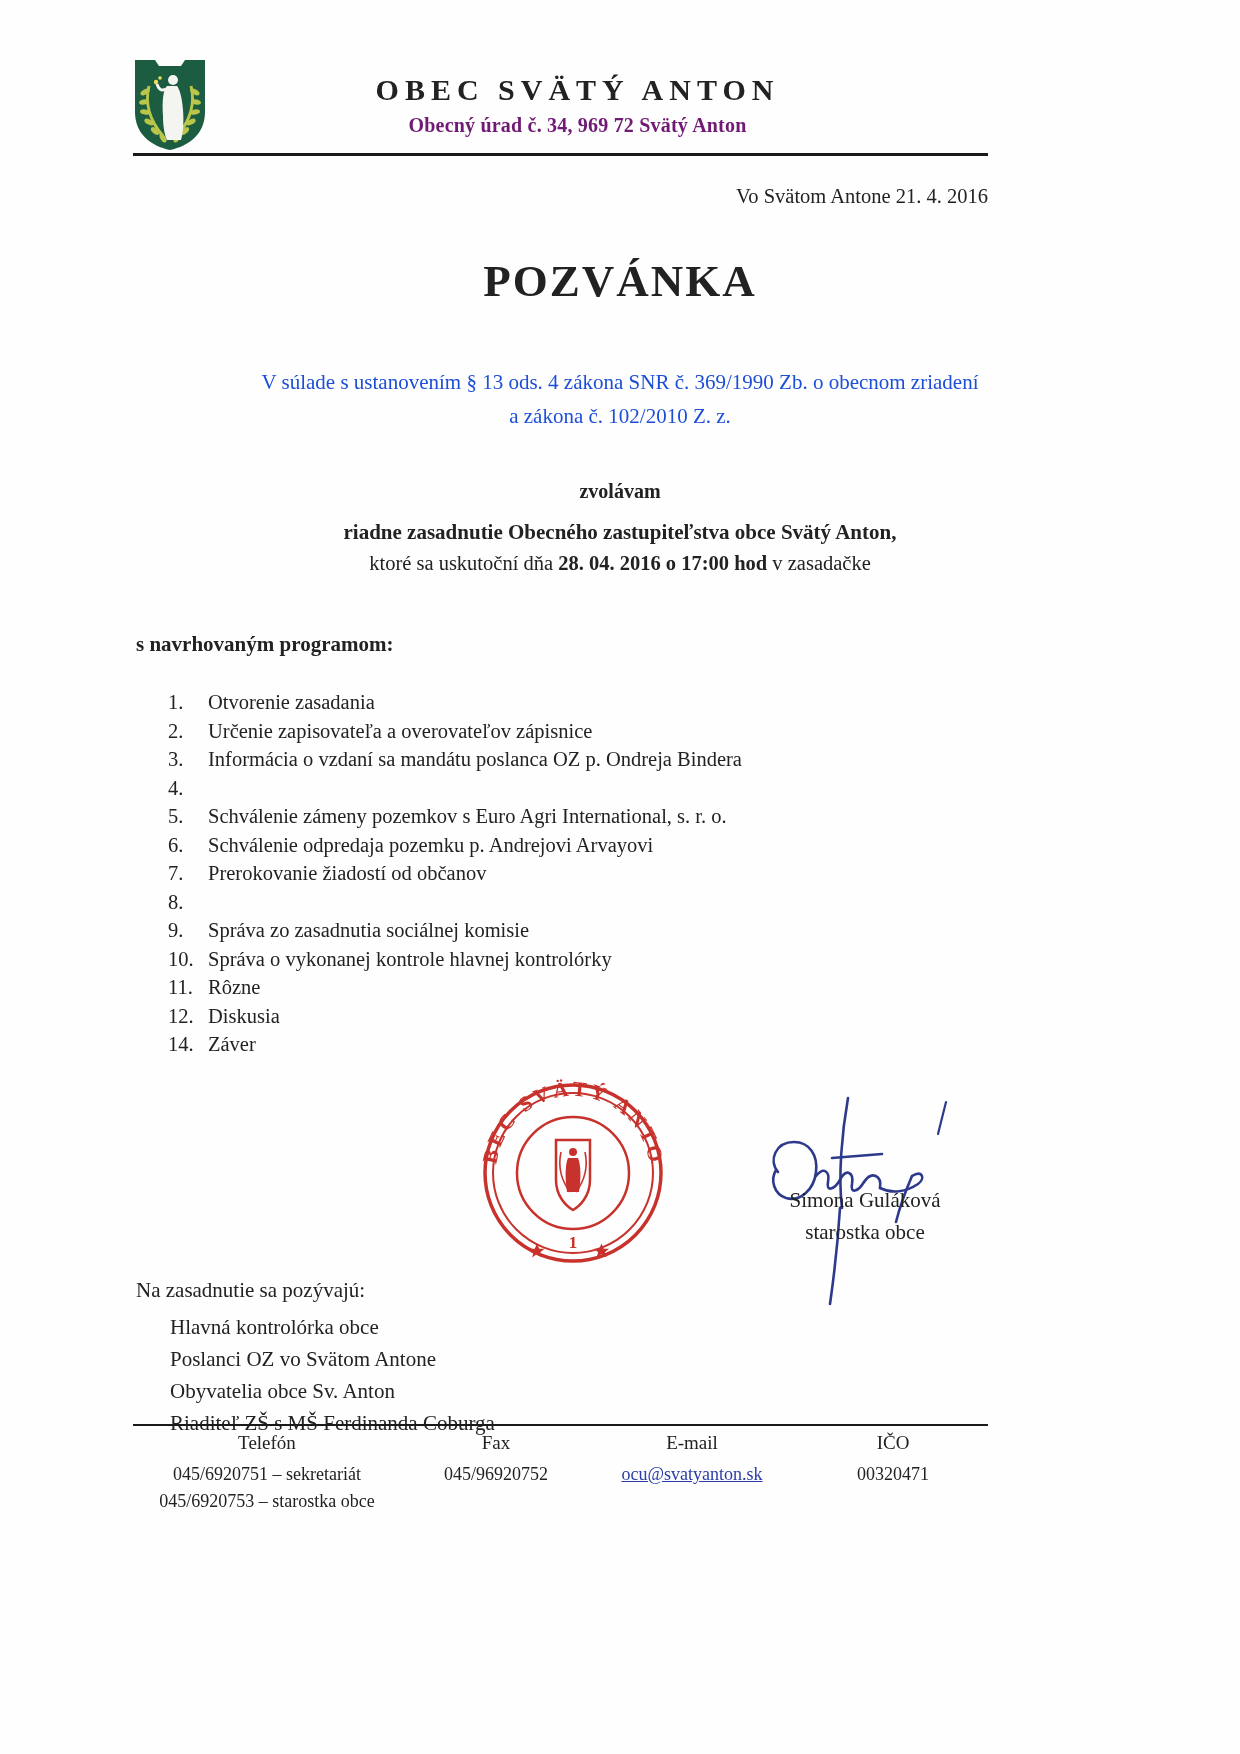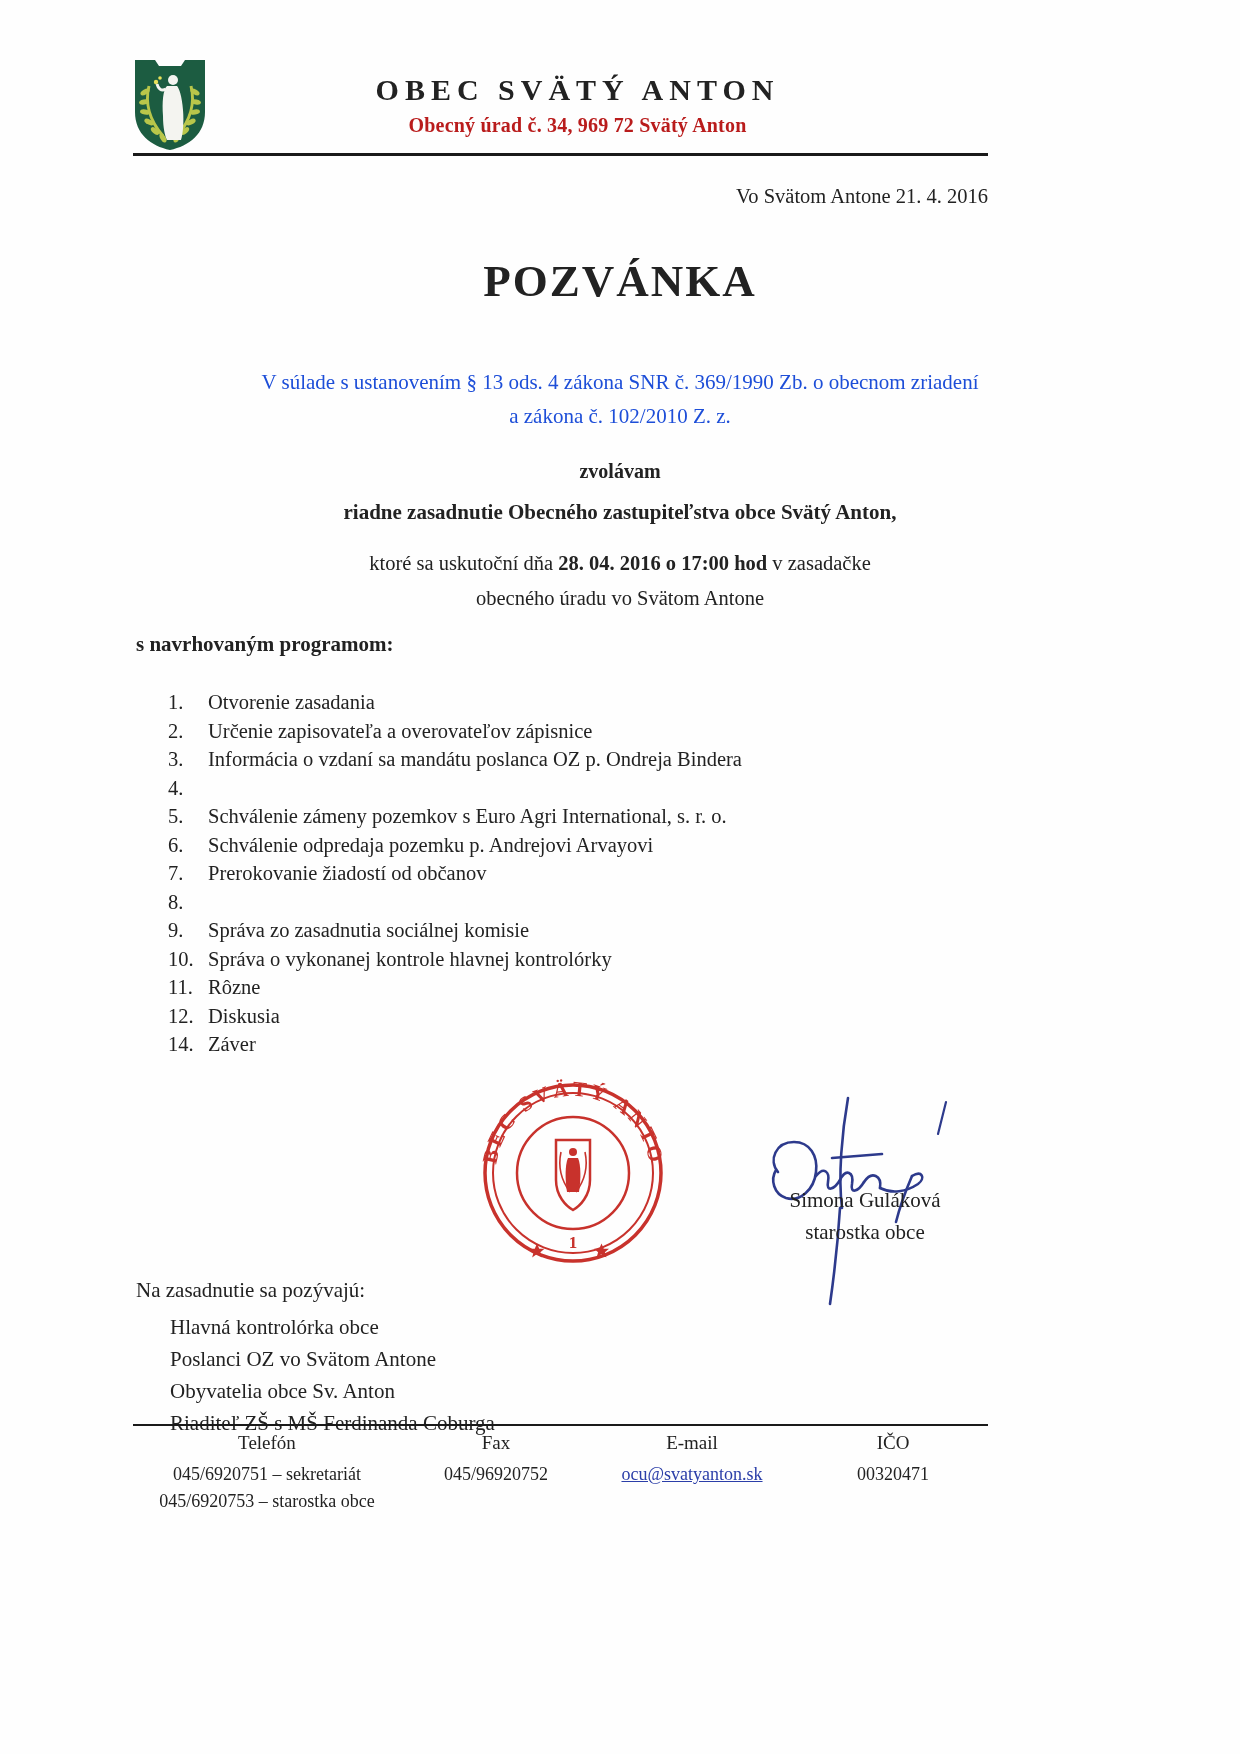--- a/index.html
+++ b/index.html
@@ -47,21 +47,21 @@
     font-size: 30px;
     font-weight: bold;
     letter-spacing: 6px;
     color: #222;
     line-height: 1.15;
     white-space: nowrap;
   }
   .org-addr {
     font-size: 20px;
     font-weight: bold;
-    color: #b91c1c;
+    color: #701a75;
     margin-top: 6px;
     letter-spacing: 0.2px;
   }
   .header-rule {
     position: absolute;
     left: 133px;
     top: 153px;
     width: 855px;
     height: 3px;
     background: #1a1a1a;
@@ -98,21 +98,21 @@
     width: 920px;
     text-align: center;
     font-size: 21px;
     line-height: 1.62;
     color: #1d4ed8;
   }
 
   .convene {
     position: absolute;
     left: 160px;
-    top: 455px;
+    top: 475px;
     width: 920px;
     text-align: center;
     font-size: 21px;
     font-weight: bold;
     line-height: 1.62;
     color: #222;
   }
   .convene .l1 { font-size: 20px; }
   .convene .l2 { font-size: 21px; margin-top: 8px; }
 
@@ -310,21 +310,20 @@
     <div>a zákona č. 102/2010 Z. z.</div>
   </div>
 
   <div class="convene">
     <div class="l1">zvolávam</div>
     <div class="l2">riadne zasadnutie Obecného zastupiteľstva obce Svätý Anton,</div>
   </div>
 
   <div class="when">
     <div><span>ktoré sa uskutoční dňa </span><b>28. 04. 2016 o 17:00 hod</b><span> v zasadačke</span></div>
-    <div>obecného  úradu vo Svätom Antone</div>
   </div>
 
   <div class="program-head">s navrhovaným programom:</div>
   <ol class="program-list" id="program-list">
       <li>
         <span class="num">1.</span>
         <span class="txt">Otvorenie zasadania</span>
       </li>
       <li>
         <span class="num">2.</span>

